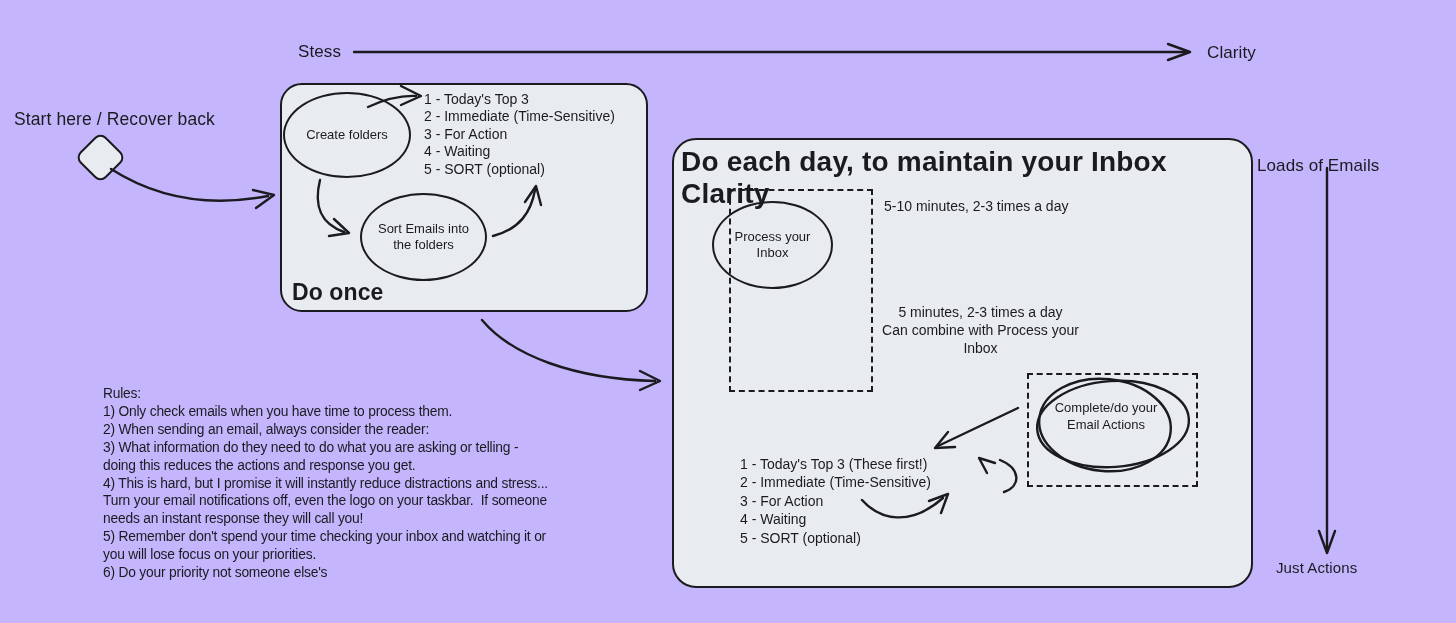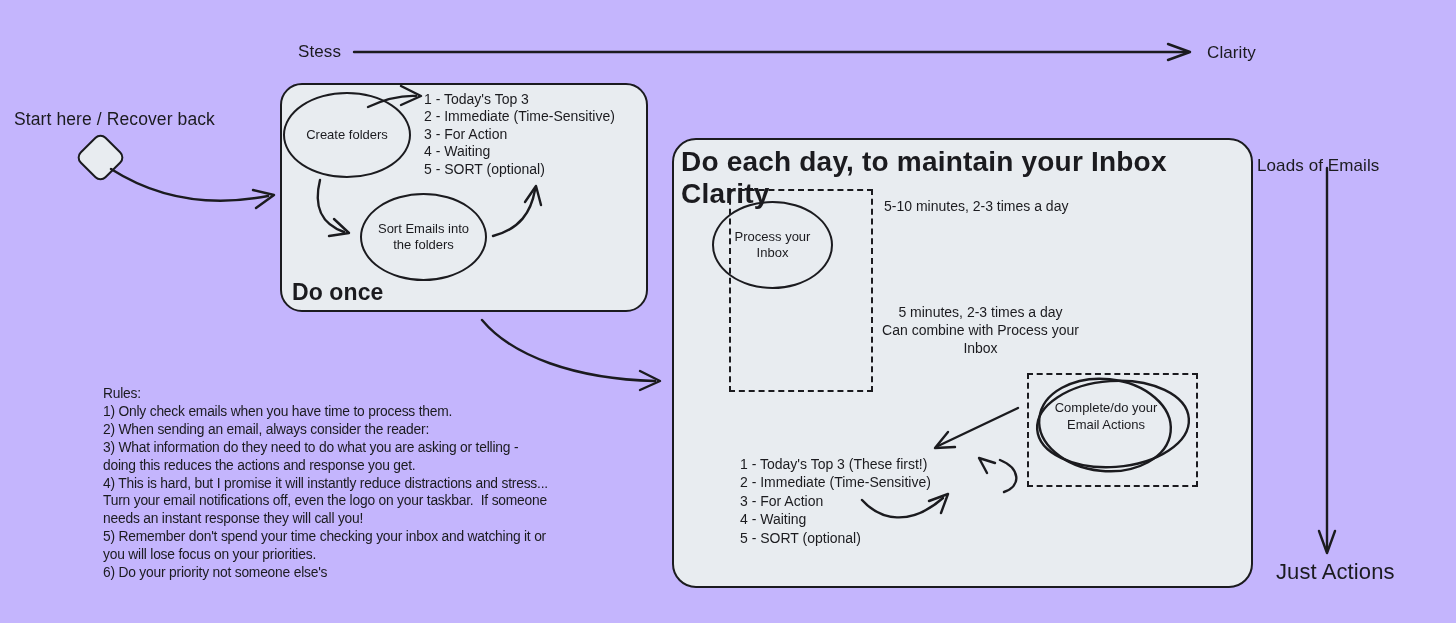--- a/index.html
+++ b/index.html
@@ -82,21 +82,21 @@
 
   <div class="abs list" style="left:740px; top:455px; line-height:18.4px;">
     <div class="line">1 - Today's Top 3 (These first!)</div>
     <div class="line">2 - Immediate (Time-Sensitive)</div>
     <div class="line">3 - For Action</div>
     <div class="line">4 - Waiting</div>
     <div class="line">5 - SORT (optional)</div>
   </div>
 
   <div class="abs label-md hand" style="left:1257px; top:138px;margin-top:18px;">Loads of Emails</div>
-  <div class="abs label-md hand" style="left:1276px; top:559px; font-size:22px;">Just Actions</div>
+  <div class="abs label-md hand" style="left:1276px; top:559px; font-size:15px;">Just Actions</div>
 
   <div class="abs rules-block" style="left:103px; top:385px; width:580px;">Rules:
 1) Only check emails when you have time to process them.
 2) When sending an email, always consider the reader:
 3) What information do they need to do what you are asking or telling -
 doing this reduces the actions and response you get.
 4) This is hard, but I promise it will instantly reduce distractions and stress...
 Turn your email notifications off, even the logo on your taskbar.  If someone
 needs an instant response they will call you!
 5) Remember don't spend your time checking your inbox and watching it or

